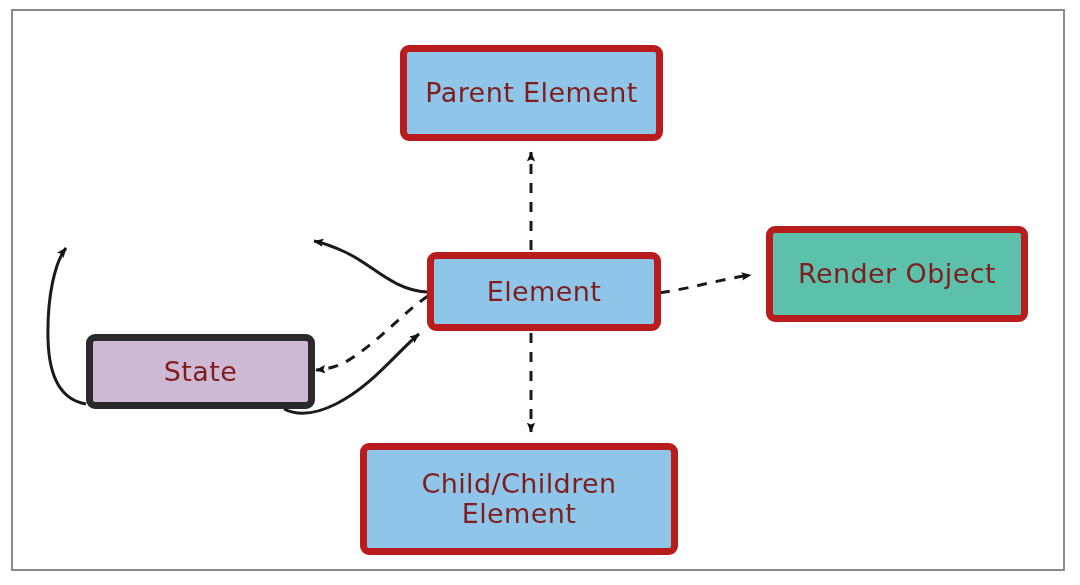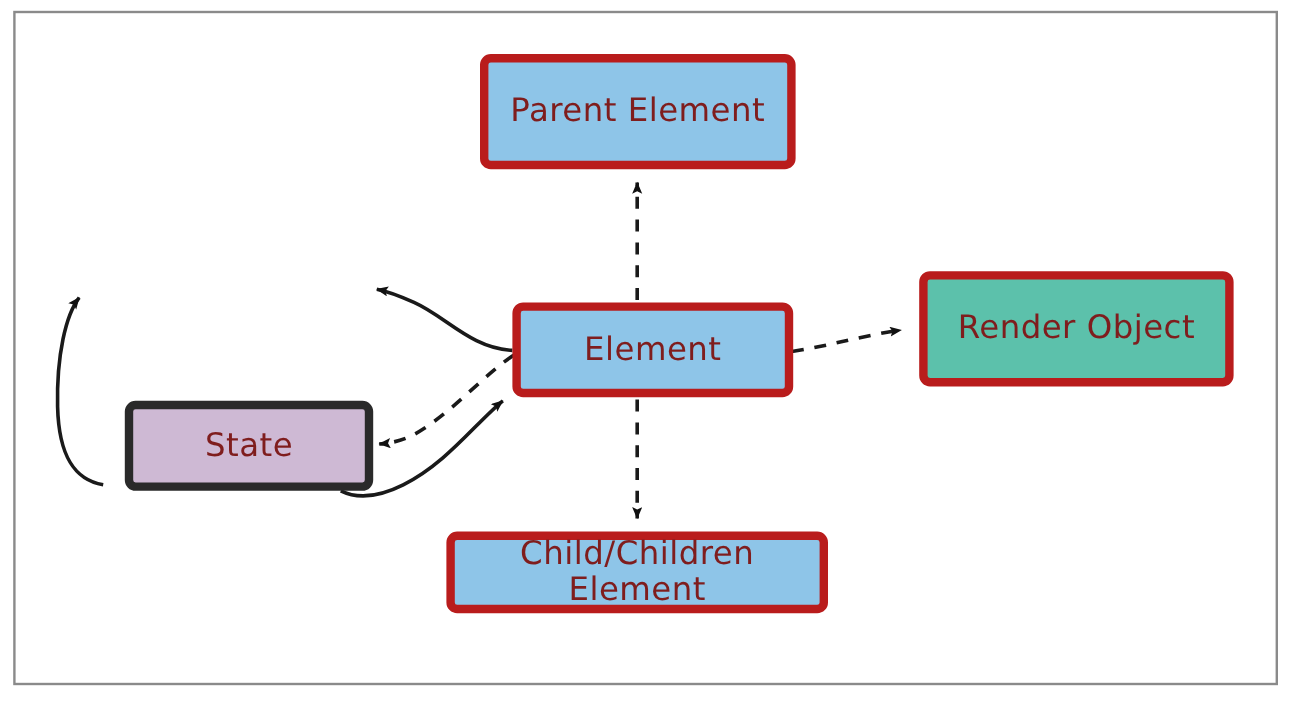--- a/index.html
+++ b/index.html
@@ -58,37 +58,37 @@
     background: #8ec5e8;
     font-size: 27px;
   }
   #node-widget {
     left: 86px; top: 200px; width: 211px; height: 72px;
     background: #fae9b2;
     border-color: #2a2a1c;
     font-size: 27px;
   }
   #node-state {
-    left: 104px; top: 334px; width: 207px; height: 75px;
+    left: 86px; top: 334px; width: 229px; height: 75px;
     background: #ceb9d4;
     border-color: #2a2a2a;
     font-size: 27px;
   }
   #node-element {
     left: 427px; top: 252px; width: 234px; height: 79px;
     background: #8ec5e8;
     font-size: 27px;
   }
   #node-render {
     left: 766px; top: 226px; width: 262px; height: 96px;
     background: #5cc1ab;
     font-size: 27px;
   }
   #node-child {
-    left: 372px; top: 443px; width: 318px; height: 68px;
+    left: 360px; top: 443px; width: 318px; height: 112px;
     background: #8ec5e8;
     font-size: 27px;
   }
 </style>
 </head>
 <body>
 
 <div id="canvas">
   <div id="frame"></div>
 

